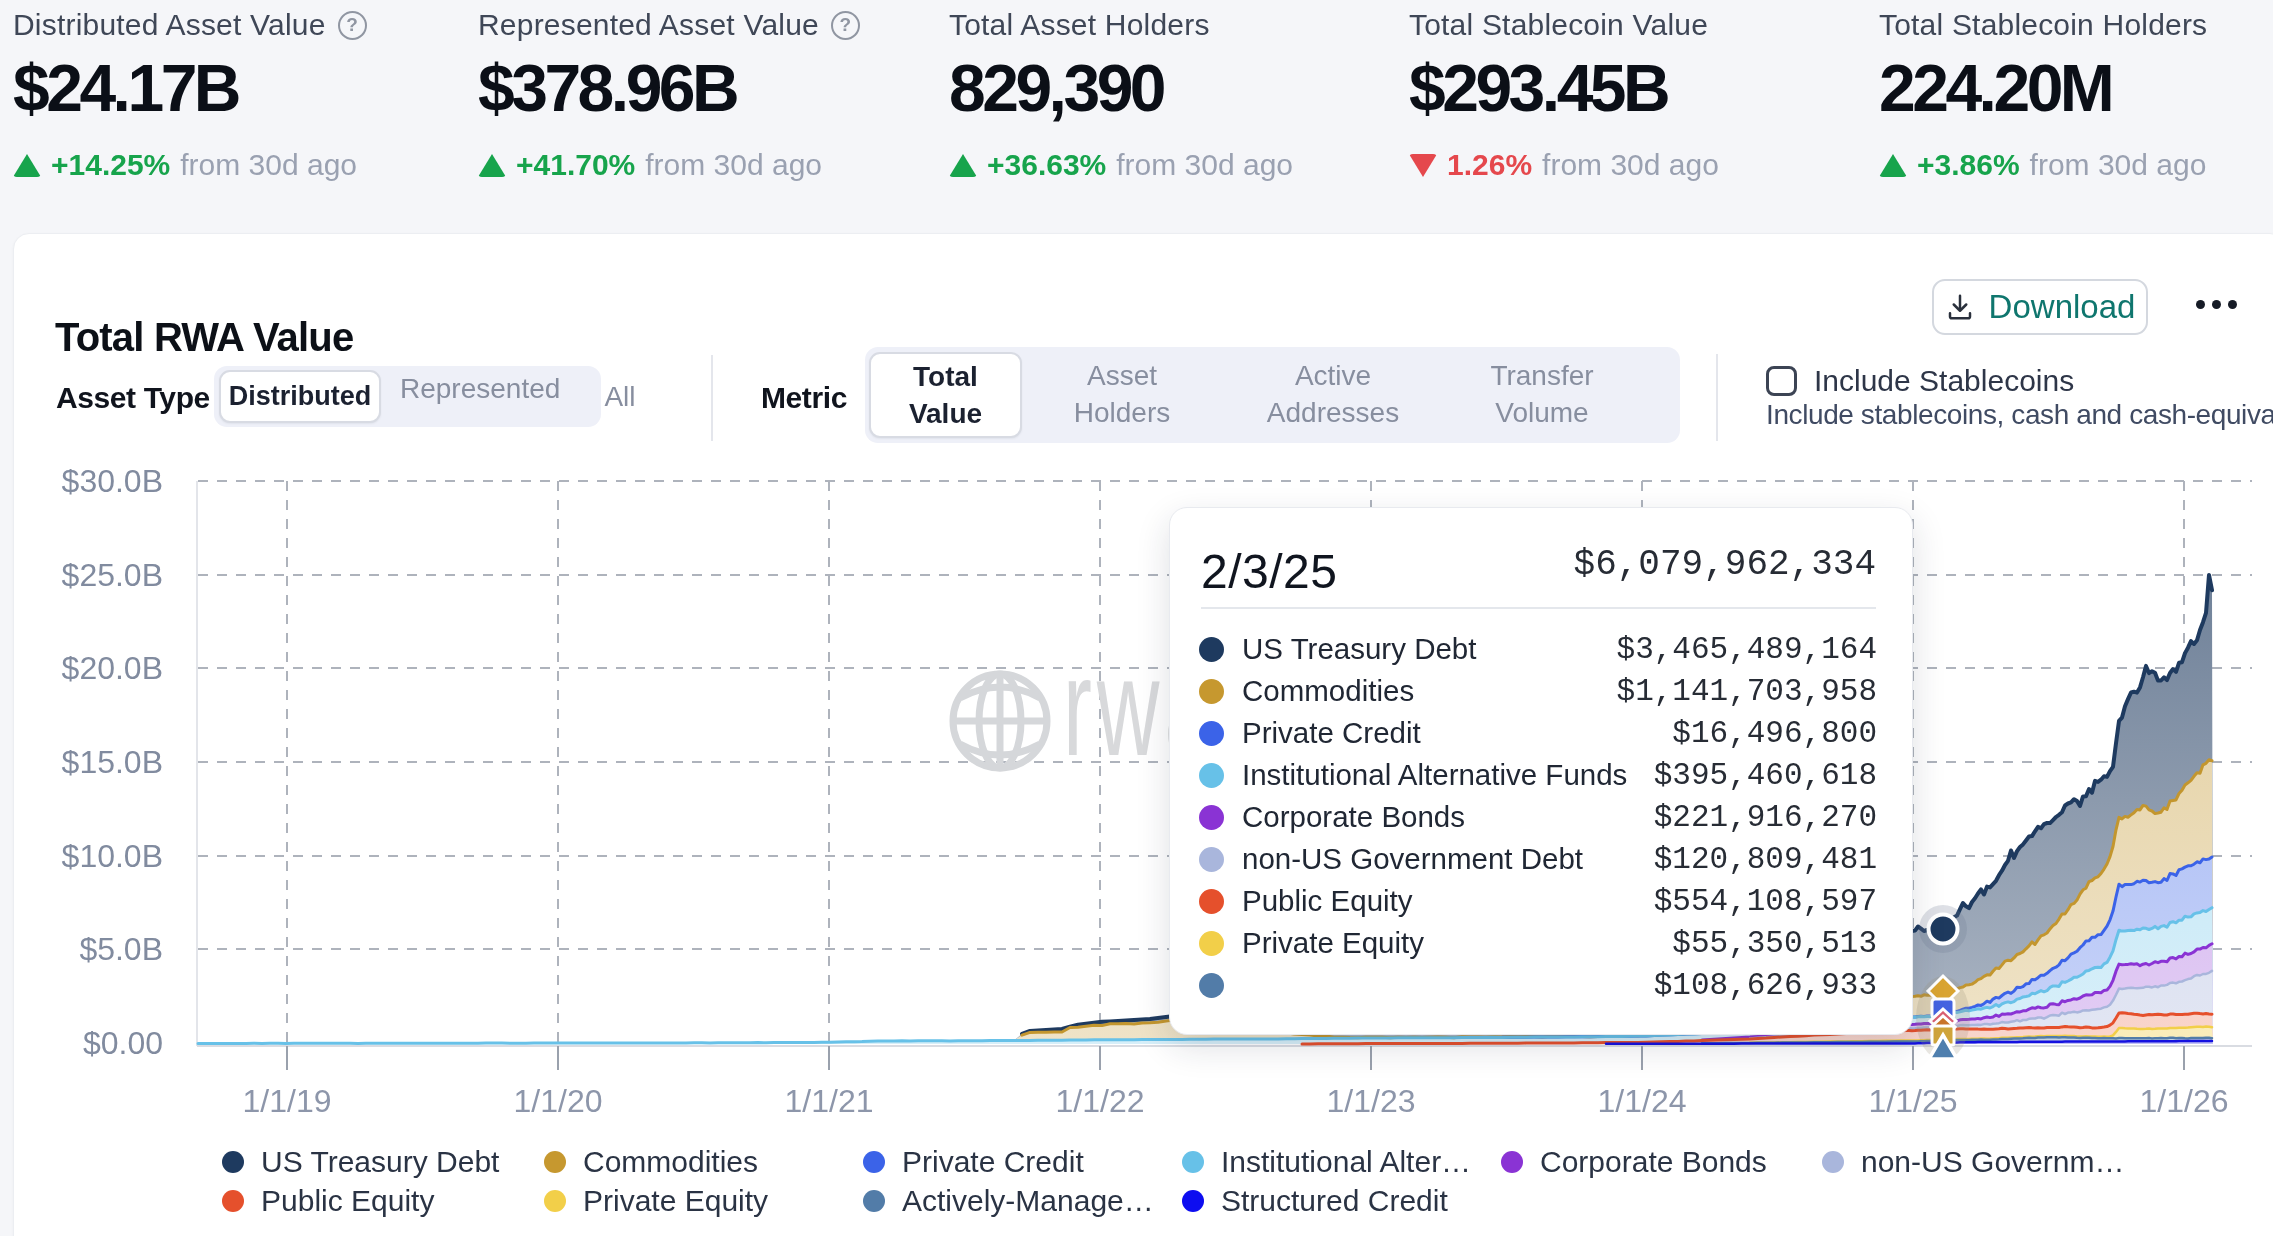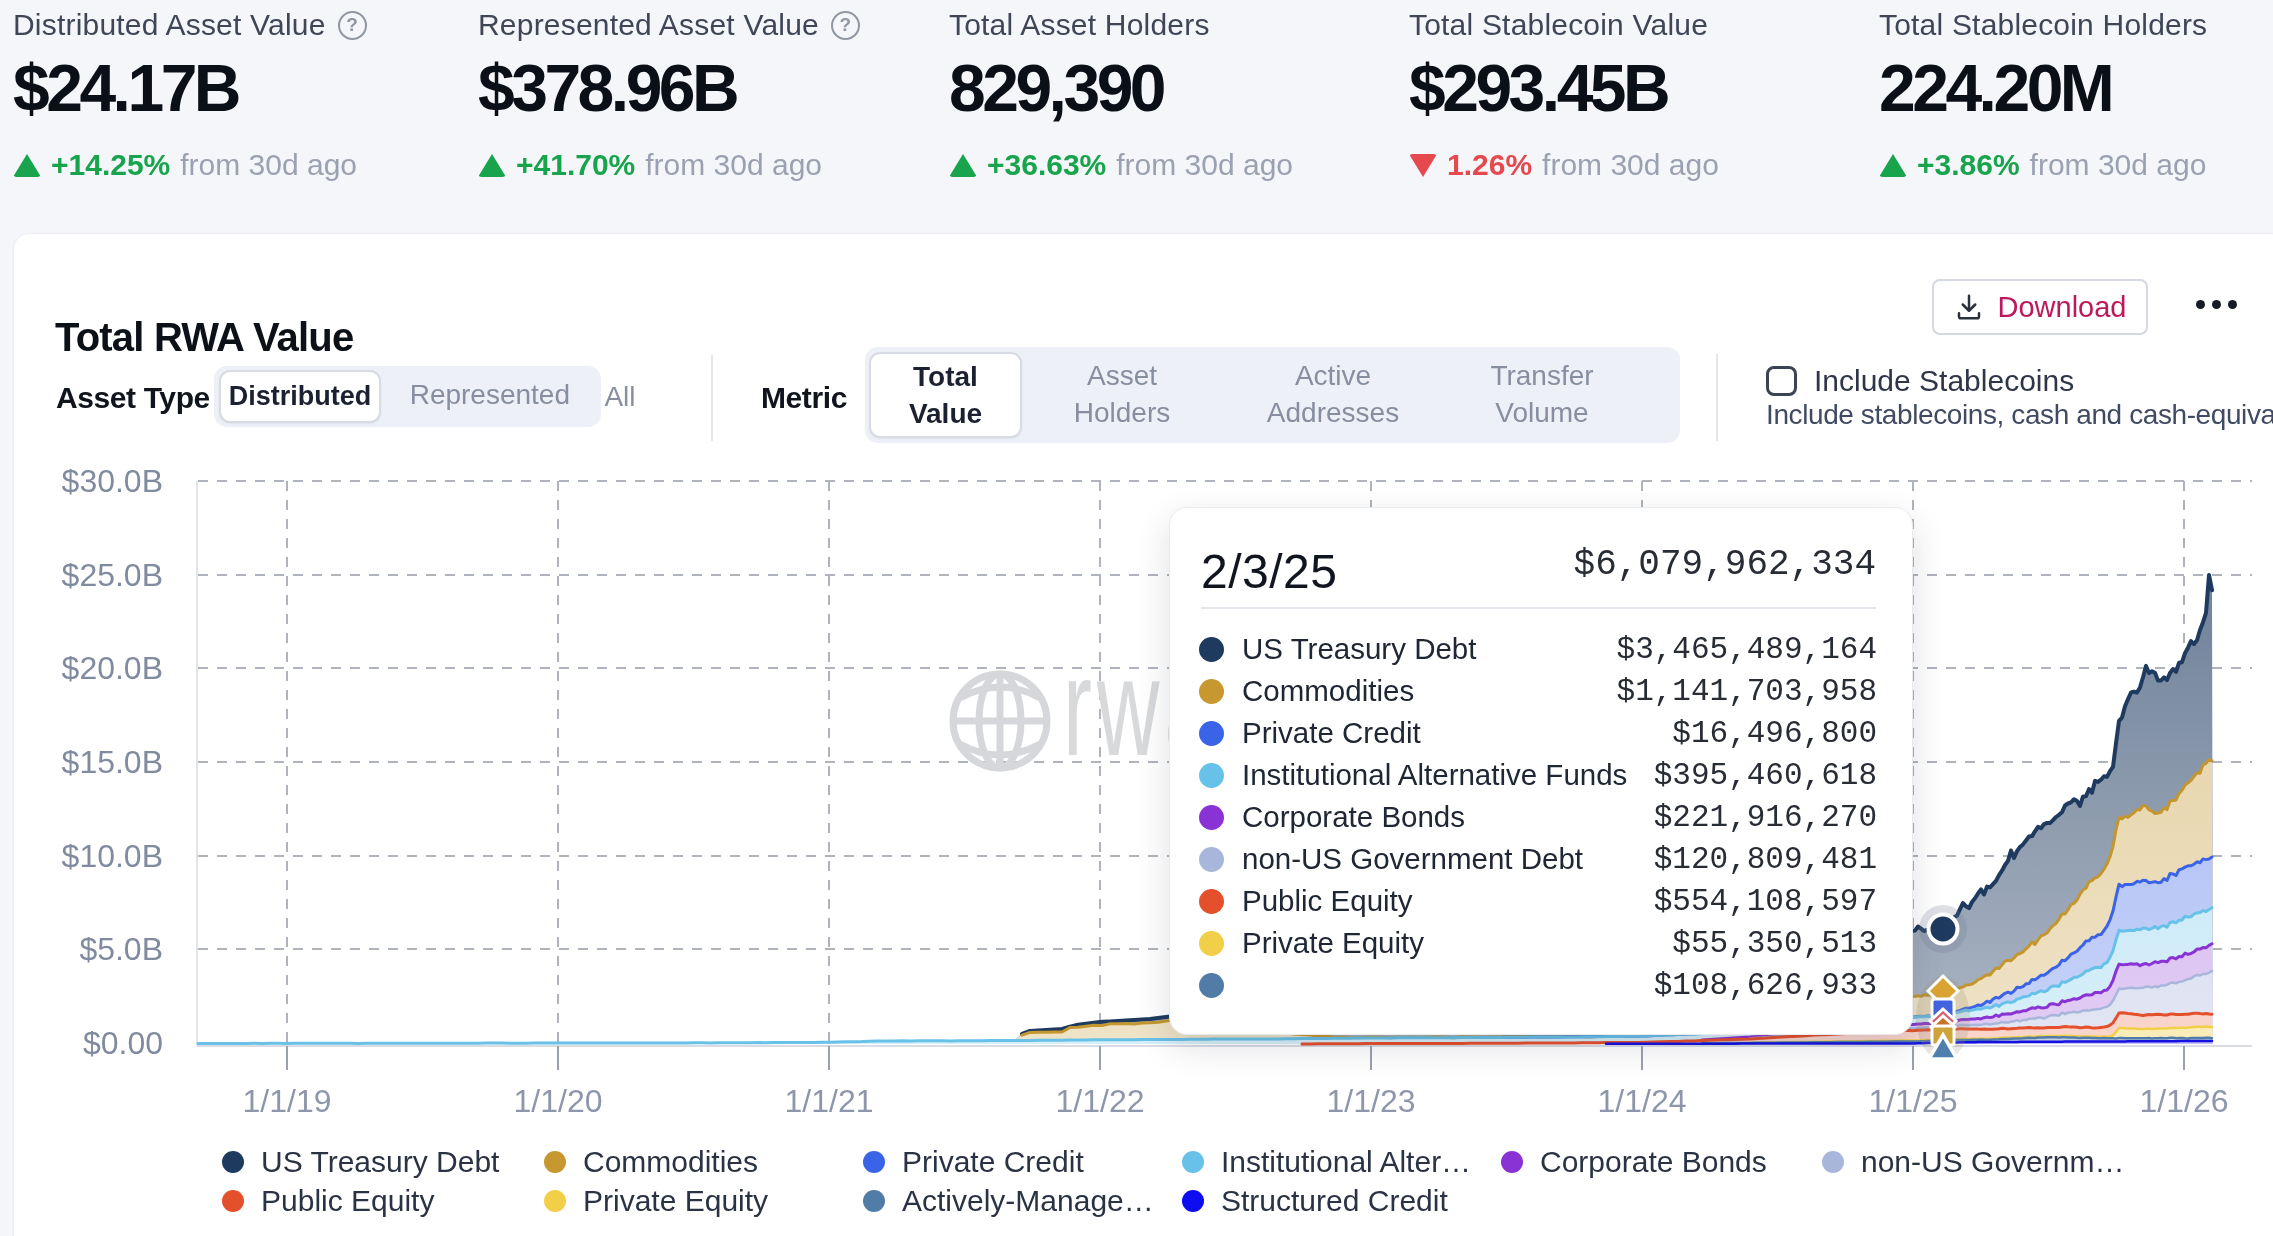--- a/index.html
+++ b/index.html
@@ -17,21 +17,21 @@
 .dn { color:#e5484d; }
 .tri-up { width:0; height:0; border-left:14px solid transparent; border-right:14px solid transparent; border-bottom:23px solid #17a44c; border-radius:4px; display:inline-block; }
 .tri-dn { width:0; height:0; border-left:14px solid transparent; border-right:14px solid transparent; border-top:23px solid #e5484d; border-radius:4px; display:inline-block; }
 .qm { width:29px; height:29px; border-radius:50%; border:2.5px solid #9096a2; color:#9096a2; font-size:19px; font-weight:700; display:inline-flex; align-items:center; justify-content:center; }
 
 
 .card { position:absolute; left:13px; top:233px; width:2273px; height:1030px; background:#ffffff; border:1px solid #eceef2; border-radius:16px; box-shadow:0 1px 3px rgba(20,30,50,.04); }
 
 .cardtitle { position:absolute; left:55px; top:283px; font-size:40px; font-weight:700; color:#0c1017; letter-spacing:-0.8px;margin-top:32px; }
 
-.dlbtn { position:absolute; left:1932px; top:279px; width:216px; height:56px; background:#fff; border:2px solid #d4d8df; border-radius:8px; display:flex; align-items:center; justify-content:center; gap:14px; font-size:29px; color:#be185d; }
+.dlbtn { position:absolute; left:1932px; top:279px; width:216px; height:56px; background:#fff; border:2px solid #d4d8df; border-radius:13px; display:flex; align-items:center; justify-content:center; gap:14px; font-size:33px; color:#0f766e; }
 .dots { position:absolute; left:2196px; top:300px; display:flex; gap:7px; }
 .dots i { width:9px; height:9px; border-radius:50%; background:#161b26; }
 
 
 .lbl { position:absolute; font-size:30px; font-weight:700; color:#10141d; letter-spacing:-0.4px; }
 .segwrap { position:absolute; background:#eef0f8; border-radius:13px; display:flex; align-items:center; }
 .segsel { background:#fff; border:2px solid #d8dbe3; border-radius:11px; color:#1b2130; font-weight:700; display:flex; align-items:center; justify-content:center; text-align:center; box-shadow:0 1px 2px rgba(20,30,50,.06); }
 .segtxt { color:#878e9f; font-size:28px; text-align:center; }
 
 .vdiv { position:absolute; width:2px; background:#e4e6ec; }
@@ -96,21 +96,21 @@
     </svg>Download</div>
 <div class="dots">
     <i></i>
     <i></i>
     <i></i>
   </div>
 
 <div class="lbl" style="left:56px; top:381px;">Asset Type</div>
 <div class="segwrap" style="left:214px; top:366px; width:387px; height:61px;">
   <div class="segsel" style="position:absolute; left:5px; top:4px; width:162px; height:53px; font-size:27px;">Distributed</div>
-  <div class="segtxt" style="position:absolute; left:186px; top:13px; width:170px; text-align:right;">Represented</div>
+  <div class="segtxt" style="position:absolute; left:186px; top:7px; width:170px; text-align:left;">Represented</div>
   <div class="segtxt" style="position:absolute; left:376px; top:15px; width:60px;">All</div>
 </div>
 <div class="vdiv" style="left:711px; top:355px; height:86px;"></div>
 <div class="lbl" style="left:761px; top:381px;">Metric</div>
 <div class="segwrap" style="left:865px; top:347px; width:815px; height:96px;">
   <div class="segsel" style="position:absolute; left:4px; top:5px; width:153px; height:86px; font-size:28px; line-height:37px;">Total<br>Value</div>
 </div>
 <div class="segtxt abs" style="left:1032px; top:357px; width:180px; line-height:37px;">Asset<br>Holders</div>
 <div class="segtxt abs" style="left:1233px; top:357px; width:200px; line-height:37px;">Active<br>Addresses</div>
 <div class="segtxt abs" style="left:1452px; top:357px; width:180px; line-height:37px;">Transfer<br>Volume</div>

